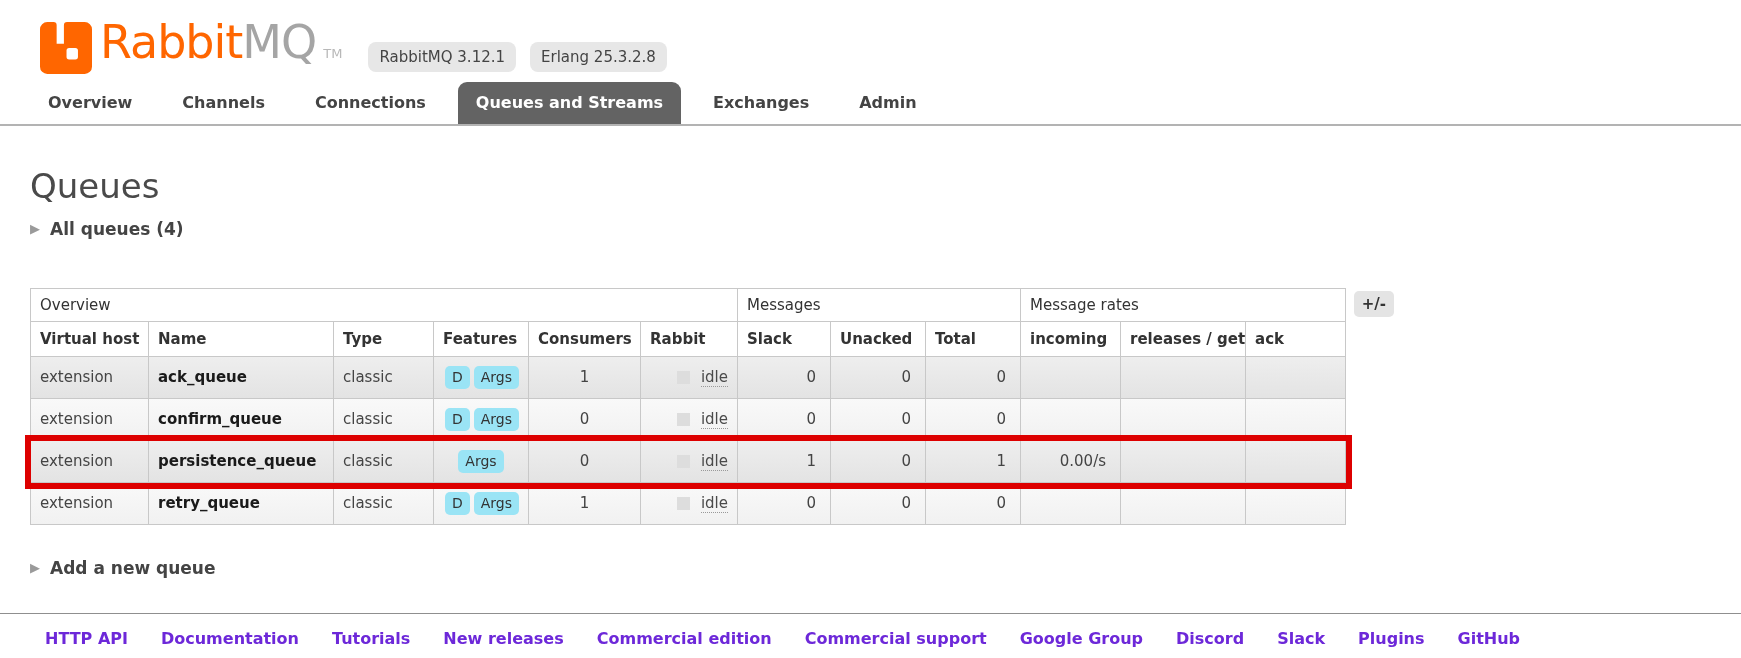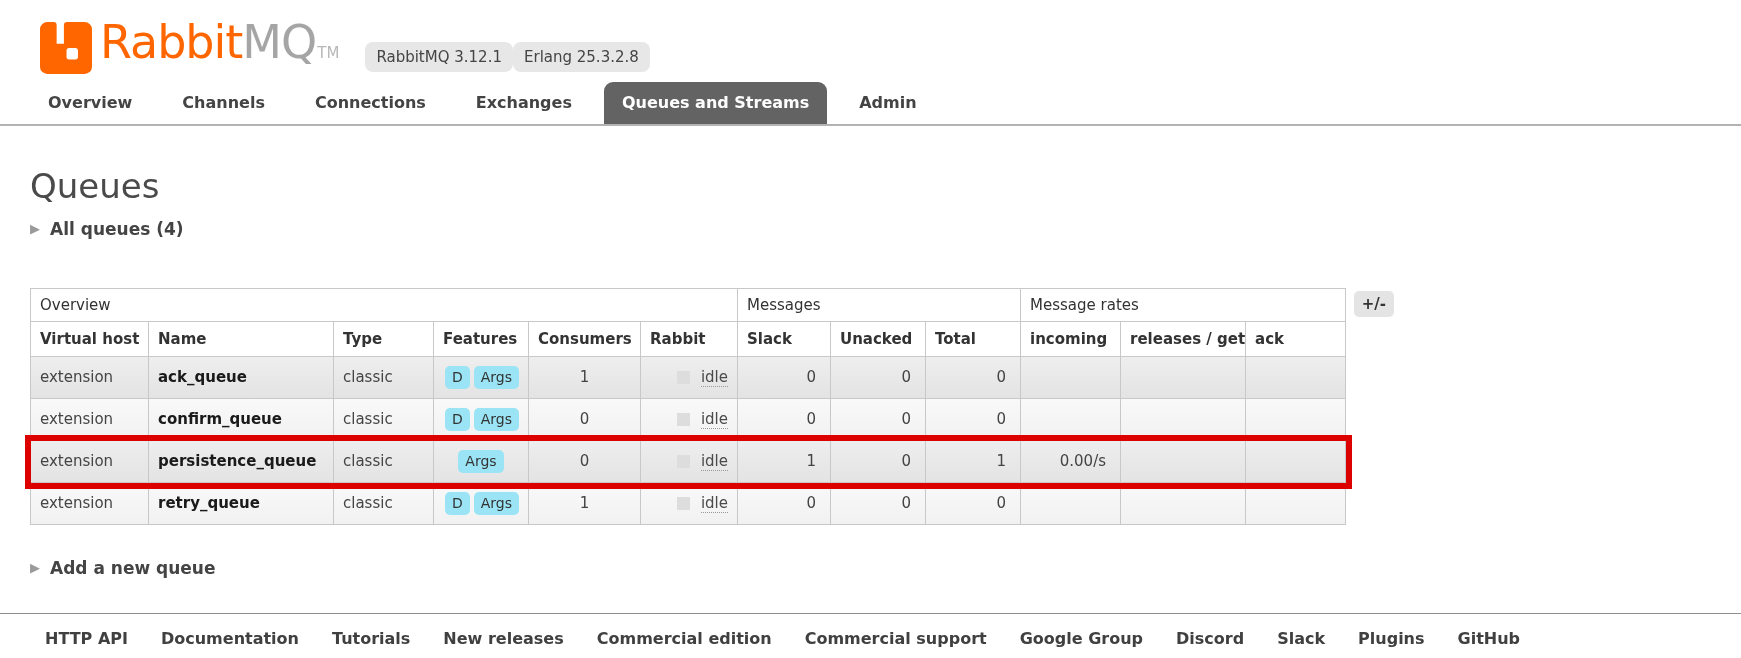--- a/index.html
+++ b/index.html
@@ -7,22 +7,22 @@
   body { font-family: "DejaVu Sans", "Liberation Sans", sans-serif; color: #444; }
   .page { width: 1741px; height: 658px; overflow: hidden; background: #fff; position: relative; }
 
   
   .header { padding: 16px 0 0 40px; height: 84px; display: flex; align-items: flex-start; }
   .logo { display: flex; align-items: center; cursor: pointer; }
   .logo-icon { width: 52px; height: 52px; color: var(--brand-orange, #ff6600); }
   .brand { display: inline-flex; align-items: baseline; margin-left: 8px; font-size: 46px; letter-spacing: -1px; line-height: 52px; }
   .brand-rabbit { color: var(--brand-orange, #ff6600); text-align: right; }
   .brand-mq { color: var(--brand-gray, #a5a5a5); }
-  .brand-tm { font-size: 15px; letter-spacing: 0; color: #b8b8b8; margin-left: 1px; }
-  .badges { display: flex; margin: 26px 0 0 26px; border-radius: 8px; }
+  .brand-tm { font-size: 13px; letter-spacing: 0; color: #b8b8b8; margin-left: 7px; }
+  .badges { display: flex; gap: 14px; margin: 26px 0 0 26px; border-radius: 8px; }
   .badge { background: #e7e7e7; color: #444; border-radius: 8px; padding: 6px 11px; font-size: 15px; white-space: nowrap; }
 
   
   .tabs { height: 42px; border-bottom: 2px solid #b3b3b3; display: flex; align-items: flex-end; padding-left: 30px; gap: 14px; }
   .tab { font-size: 16px; font-weight: bold; color: #444; padding: 11px 18px 12px; cursor: pointer; white-space: nowrap; }
   .tab.active { background: var(--active-tab-bg, #636363); color: #fff; border-radius: 9px 9px 0 0; }
 
   
   .content { padding: 0 30px; }
   h1.page-title { margin-top: 40px; font-size: 34px; font-weight: normal; color: #4a4a4a; line-height: 40px; }
@@ -48,21 +48,21 @@
   .feature-badge { display: inline-block; background: var(--feature-badge-bg, #9ae4f5); color: #333; border-radius: 5px; padding: 2px 7px; margin: 0 2px; font-size: 14px; }
   .c-state { text-align: right; }
   .state-square { display: inline-block; width: 13px; height: 13px; background: var(--state-idle-square, #dddddd); vertical-align: middle; margin-right: 11px; }
   .state-label { color: #4a4a4a; border-bottom: 1px dotted #999; cursor: help; }
   .plusminus { position: absolute; top: 3px; right: -49px; border: none; background: #e4e4e4; color: #333;
                border-radius: 5px; padding: 4px 8px; font-family: inherit; font-size: 15px; font-weight: bold; cursor: pointer; }
 
   
   .footer { margin-top: 34px; border-top: 1px solid #8f8f8f; }
   .footer-links { display: flex; gap: 33px; padding: 15px 0 0 45px; }
-  .footer-link { font-size: 16px; font-weight: bold; color: #404040; cursor: pointer; white-space: nowrap; }
+  .footer-link { font-size: 16px; font-weight: bold; color: #6d28d9; cursor: pointer; white-space: nowrap; }
 </style>
 </head>
 <body>
 
 <div class="page">
 
   <div class="header">
     <div class="logo">
       <svg class="logo-icon" viewBox="0 0 100 100" aria-hidden="true">
         <path fill="currentColor" d="M14,0 h12 a6,6 0 0 1 6,6 v36 h14 V6 a6,6 0 0 1 6,-6 h34 a14,14 0 0 1 14,14 v72 a14,14 0 0 1 -14,14 H14 a14,14 0 0 1 -14,-14 V14 A14,14 0 0 1 14,0 z M56,50 a5,5 0 0 0 -5,5 v12 a5,5 0 0 0 5,5 h12 a5,5 0 0 0 5,-5 V55 a5,5 0 0 0 -5,-5 z"></path>
@@ -76,22 +76,22 @@
     <div class="badges">
         <span class="badge">RabbitMQ 3.12.1</span>
         <span class="badge">Erlang 25.3.2.8</span>
       </div>
   </div>
 
   <div class="tabs">
       <div class="tab">Overview</div>
       <div class="tab">Channels</div>
       <div class="tab">Connections</div>
+      <div class="tab active">Queues and Streams</div>
       <div class="tab">Exchanges</div>
-      <div class="tab active">Queues and Streams</div>
       <div class="tab">Admin</div>
     </div>
 
   <div class="content">
     <h1 class="page-title">Queues</h1>
 
     <div class="toggle">
       <span class="arrow">▶</span>
       <span class="toggle-label">All queues (4)</span>
     </div>

